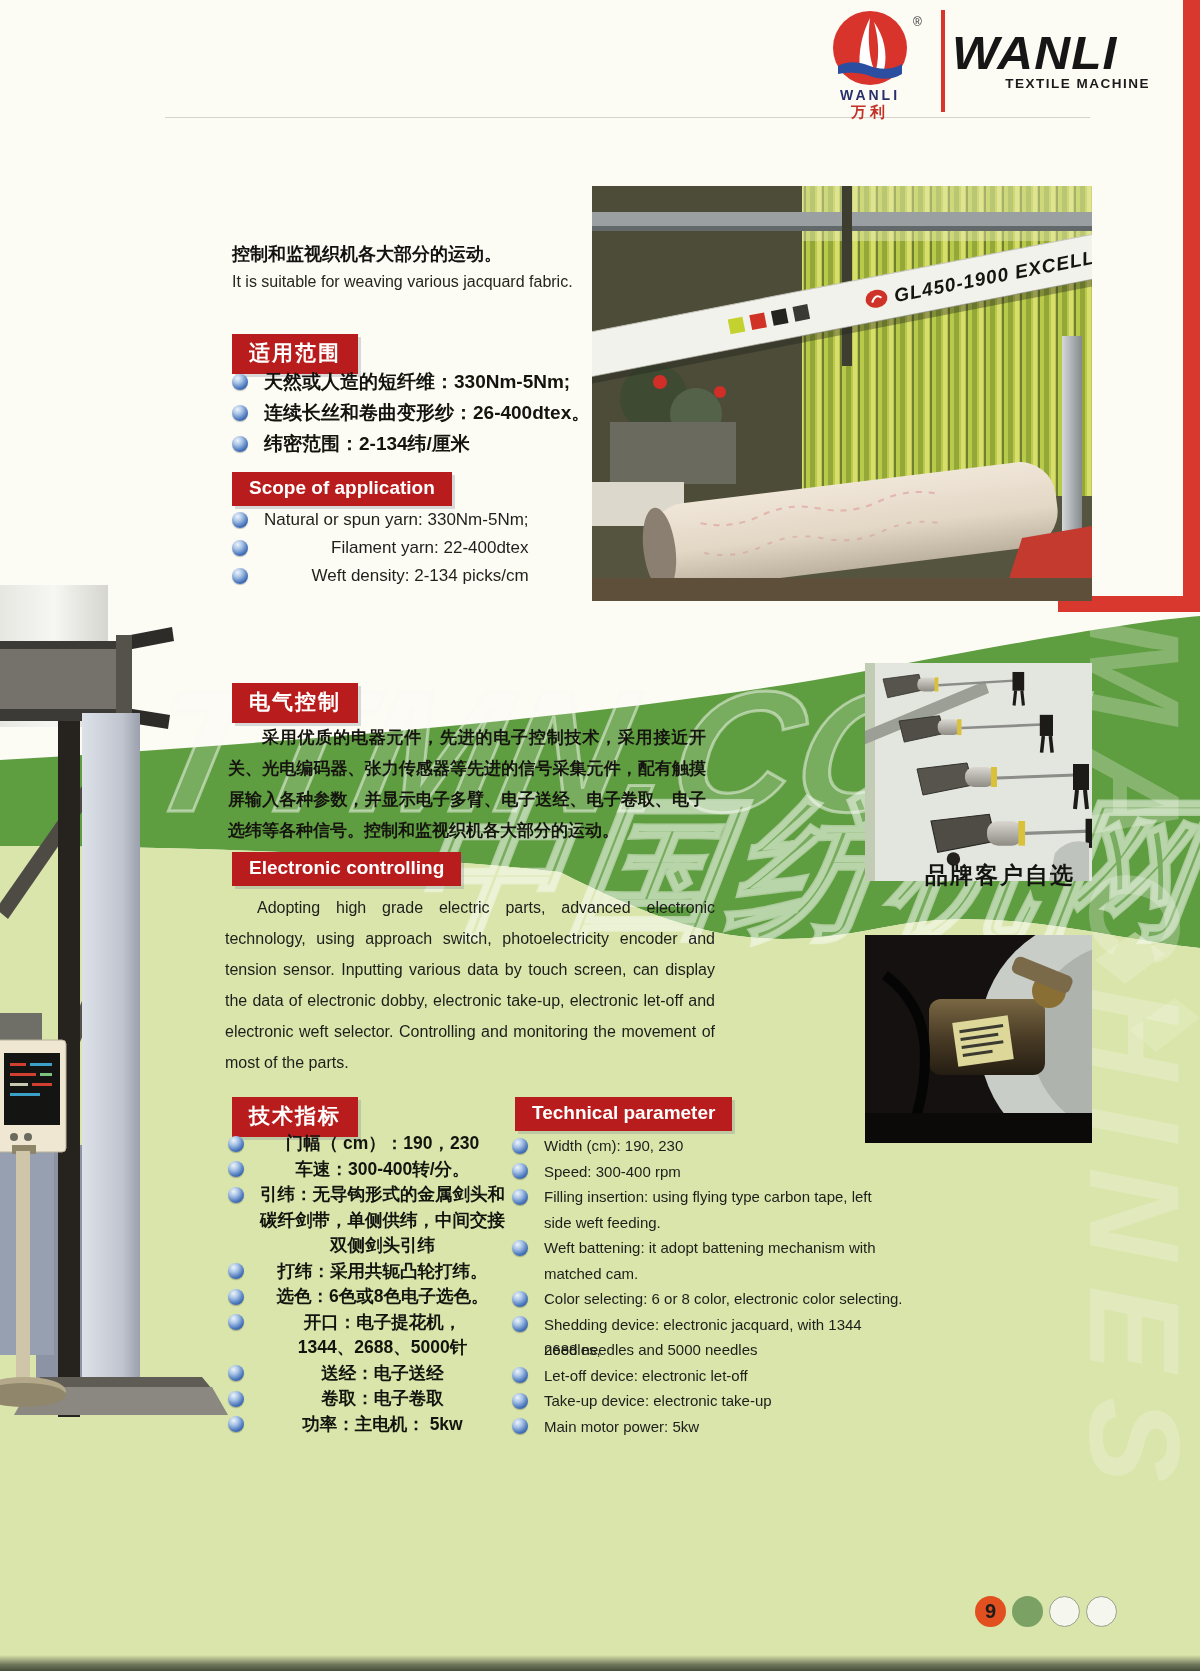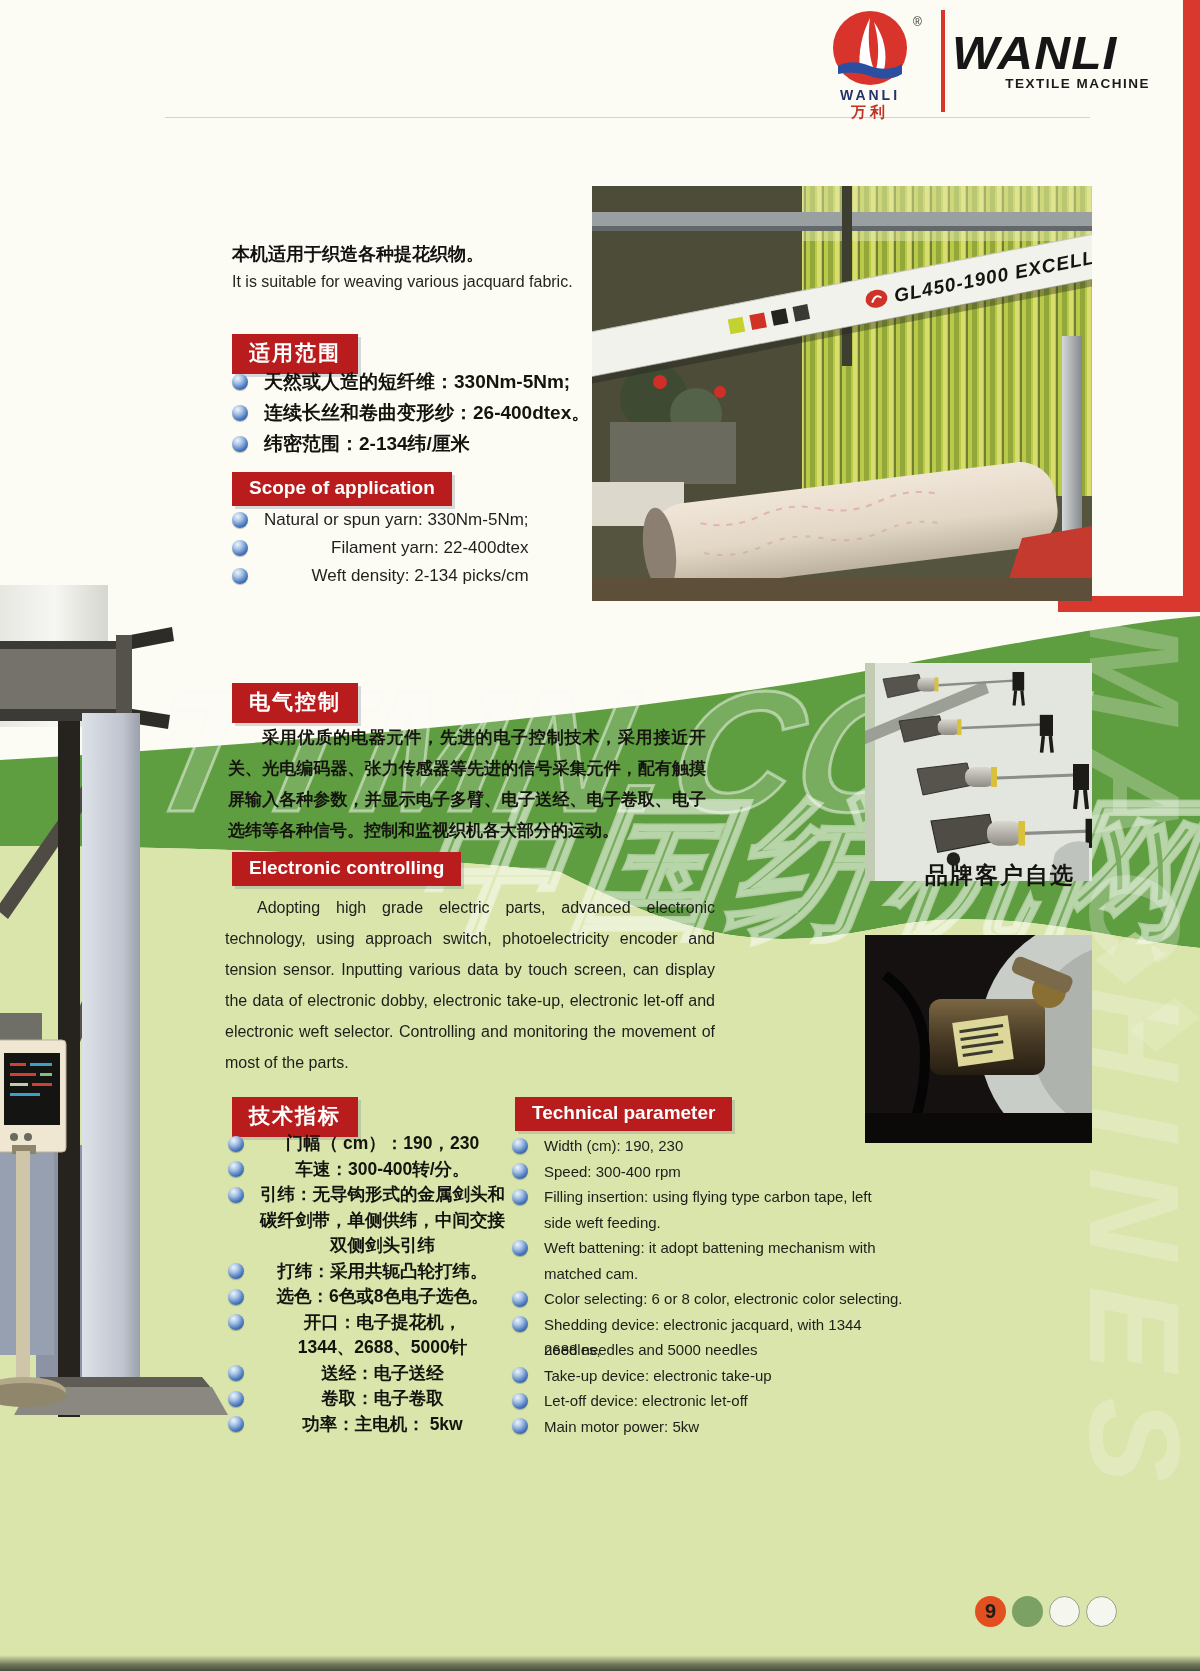--- a/index.html
+++ b/index.html
@@ -104,21 +104,21 @@
     <text x="48" y="109" text-anchor="middle" font-size="15" font-weight="bold" fill="#c23227" letter-spacing="4">万利</text>
   </svg>
   <div class="abs logo-divider"></div>
   <div class="abs logo-big">
     <div class="big">WANLI</div>
     <div class="sub">TEXTILE MACHINE</div>
   </div>
   <div class="abs red-stripe"></div>
   <div class="abs red-foot"></div>
 
-  <div class="abs intro-cn">本机适用于织造各种提花织物。</div>
+  <div class="abs intro-cn">控制和监视织机各大部分的运动。</div>
   <div class="abs intro-en">It is suitable for weaving various jacquard fabric.</div>
 
   <div class="abs hd cn hd1">适用范围</div>
   <ul class="abs blist scope-cn">
     <li><span class="sph"></span><span>天然或人造的短纤维：330Nm-5Nm;</span></li>
     <li><span class="sph"></span><span>连续长丝和卷曲变形纱：26-400dtex。</span></li>
     <li><span class="sph"></span><span>纬密范围：2-134纬/厘米</span></li>
   </ul>
 
   <div class="abs hd en hd2">Scope of application</div>
@@ -154,22 +154,22 @@
   <ul class="abs blist tech-en">
     <li><span class="sph"></span><span>Width (cm): 190, 230</span></li>
     <li><span class="sph"></span><span>Speed: 300-400 rpm</span></li>
     <li><span class="sph"></span><span>Filling insertion: using flying type carbon tape, left</span></li>
     <li class="cont"><span>side weft feeding.</span></li>
     <li><span class="sph"></span><span>Weft battening: it adopt battening mechanism with</span></li>
     <li class="cont"><span>matched cam.</span></li>
     <li><span class="sph"></span><span>Color selecting: 6 or 8 color, electronic color selecting.</span></li>
     <li><span class="sph"></span><span>Shedding device: electronic jacquard, with 1344 needles,</span></li>
     <li class="cont"><span>2688 needles and 5000 needles</span></li>
+    <li><span class="sph"></span><span>Let-off device: electronic let-off</span></li>
     <li><span class="sph"></span><span>Take-up device: electronic take-up</span></li>
-    <li><span class="sph"></span><span>Let-off device: electronic let-off</span></li>
     <li><span class="sph"></span><span>Main motor power: 5kw</span></li>
   </ul>
 
   <svg class="abs photo" style="left:592px;top:186px;" width="500" height="415" viewBox="0 0 500 415">
     <defs>
       <pattern id="warp" x="0" y="0" width="18" height="300" patternUnits="userSpaceOnUse">
         <rect x="0" y="0" width="18" height="300" fill="#b9c94a"></rect>
         <rect x="2" y="0" width="5" height="300" fill="#93a839"></rect>
         <rect x="9" y="0" width="4" height="300" fill="#d9dd6d"></rect>
         <rect x="14" y="0" width="2" height="300" fill="#6f8030"></rect>

